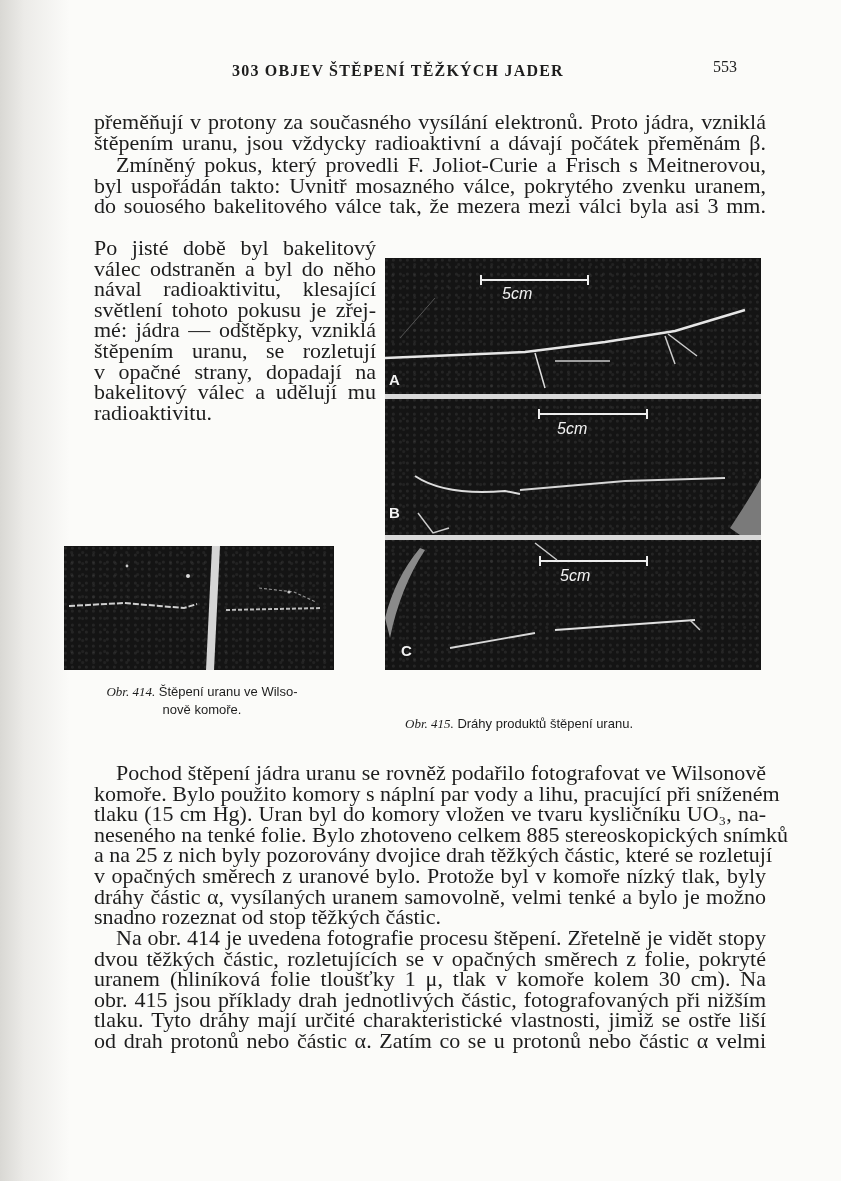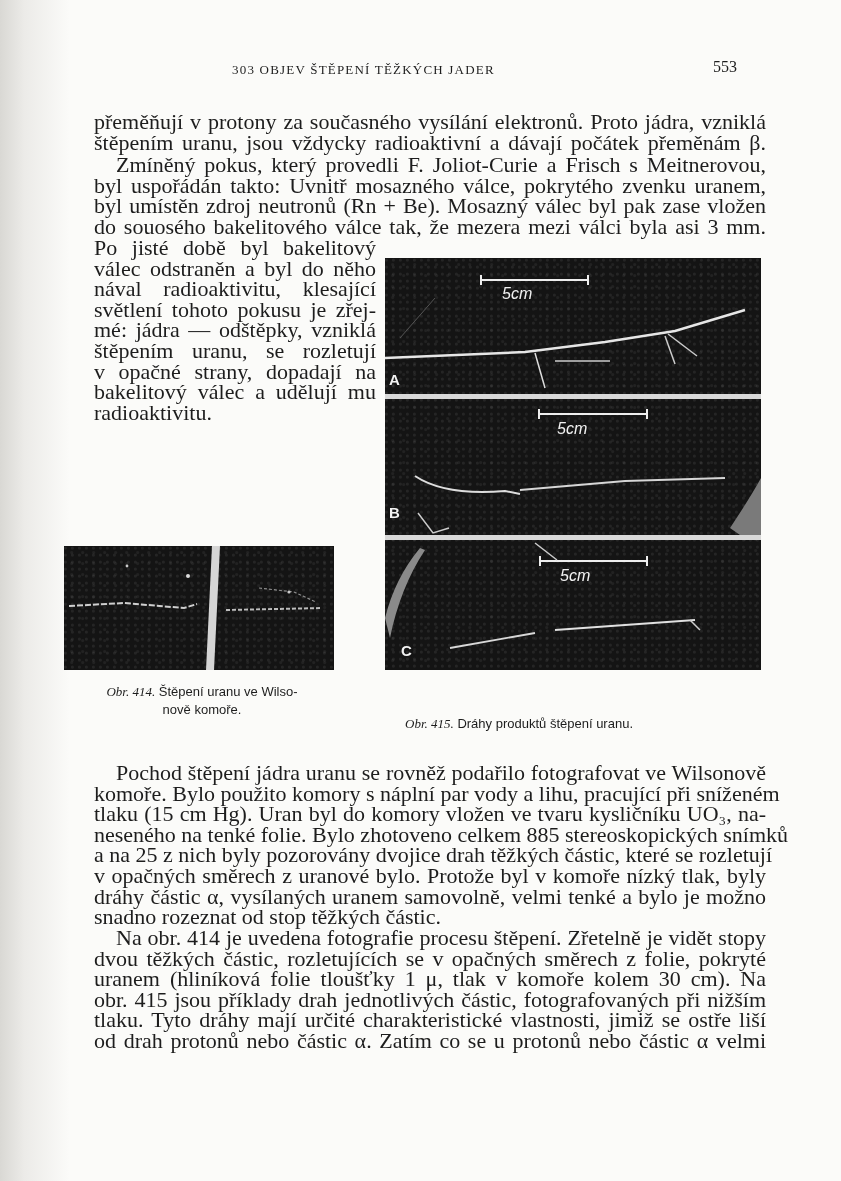--- a/index.html
+++ b/index.html
@@ -9,21 +9,21 @@
     font-family: "Liberation Serif", "DejaVu Serif", serif;
     color: #1d1d1d;
     position: relative;
   }
   .spine-shadow {
     position: absolute; left: 0; top: 0; width: 70px; height: 1181px;
     background: linear-gradient(to right, #d9d8d4 0%, #ecebe8 35%, #fbfbf9 100%);
   }
   .header-title {
     position: absolute; left: 232px; top: 62px;
-    font-size: 13px; letter-spacing: 1.2px; font-weight: normal; text-align: right;
+    font-size: 16px; letter-spacing: 1.2px; font-weight: bold; text-align: right;
   }
   .page-number {
     position: absolute; left: 713px; top: 58px; font-size: 16px;
   }
   .para {
     position: absolute; font-size: 22px; line-height: 20.6px;
     text-align: justify; margin: 2px;
   }
   .para .ln { display: block; white-space: nowrap; text-align-last: justify; text-align: justify; }
   .para .ln.last { text-align-last: left; }
@@ -62,21 +62,20 @@
 <div class="page-number">553</div>
 
 <div class="para" style="left:92px; top:110px; width:672px;">
   <span class="ln">přeměňují v protony za současného vysílání elektronů. Proto jádra, vzniklá</span>
   <span class="ln">štěpením uranu, jsou vždycky radioaktivní a dávají počátek přeměnám β.</span>
 </div>
 
 <div class="para" style="left:92px; top:153px; width:672px;">
   <span class="ln" style="padding-left:22px;">Zmíněný pokus, který provedli F. Joliot-Curie a Frisch s Meitnerovou,</span>
   <span class="ln">byl uspořádán takto: Uvnitř mosazného válce, pokrytého zvenku uranem,</span>
-  <span class="ln">byl umístěn zdroj neutronů (Rn + Be). Mosazný válec byl pak zase vložen</span>
   <span class="ln">do souosého bakelitového válce tak, že mezera mezi válci byla asi 3 mm.</span>
 </div>
 
 <div class="para" style="left:92px; top:236px; width:282px;">
   <span class="ln">Po jisté době byl bakelitový</span>
   <span class="ln">válec odstraněn a byl do něho</span>
   <span class="ln">nával radioaktivitu, klesající</span>
   <span class="ln">světlení tohoto pokusu je zřej-</span>
   <span class="ln">mé: jádra — odštěpky, vzniklá</span>
   <span class="ln">štěpením uranu, se rozletují</span>

